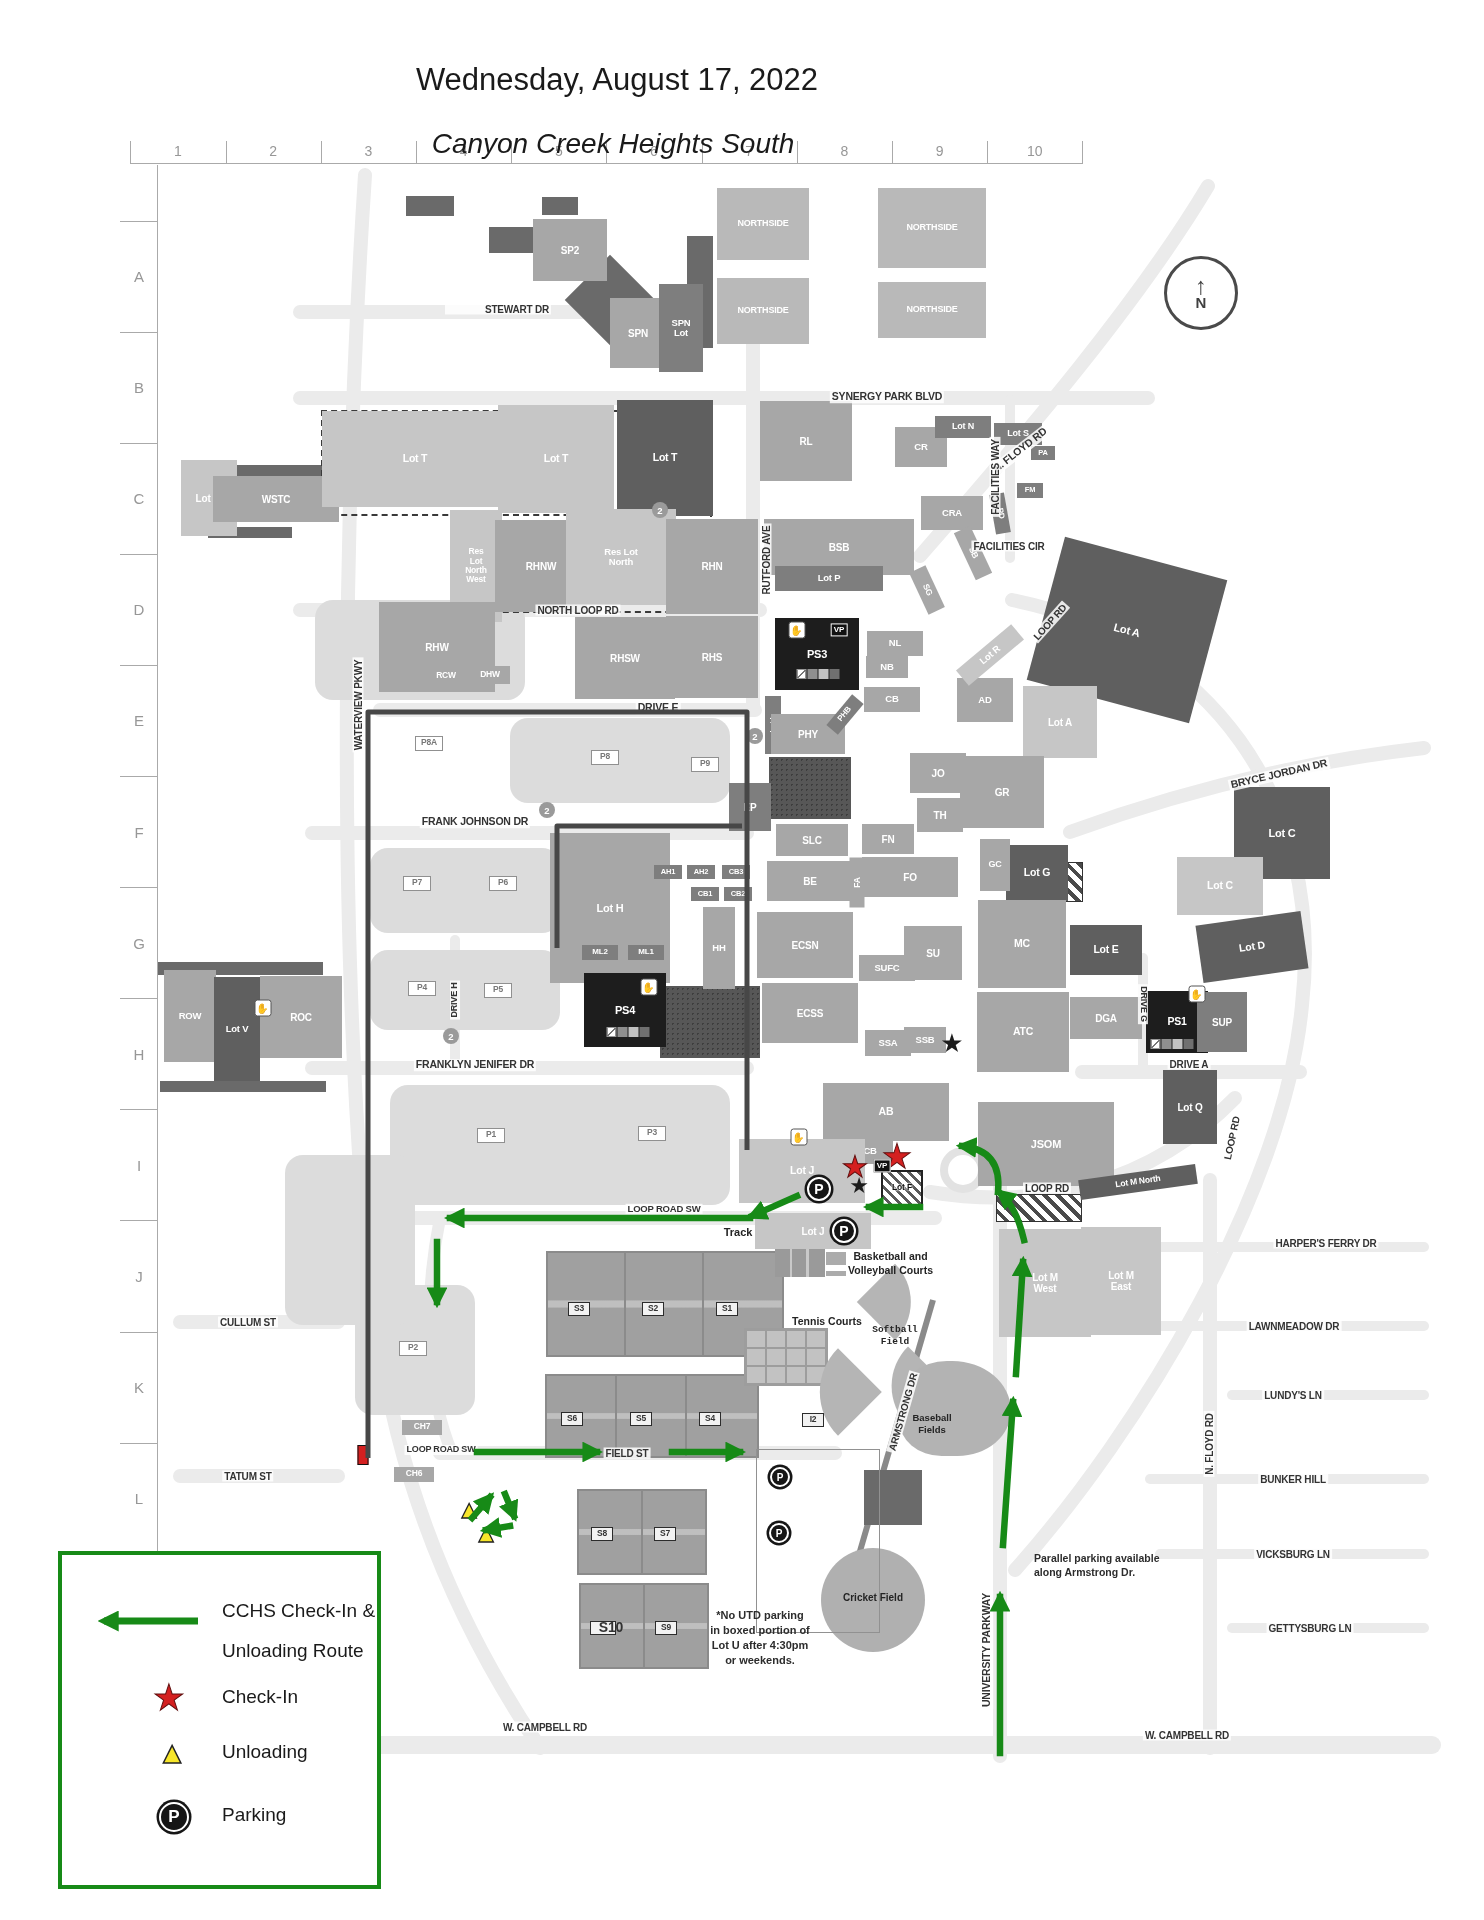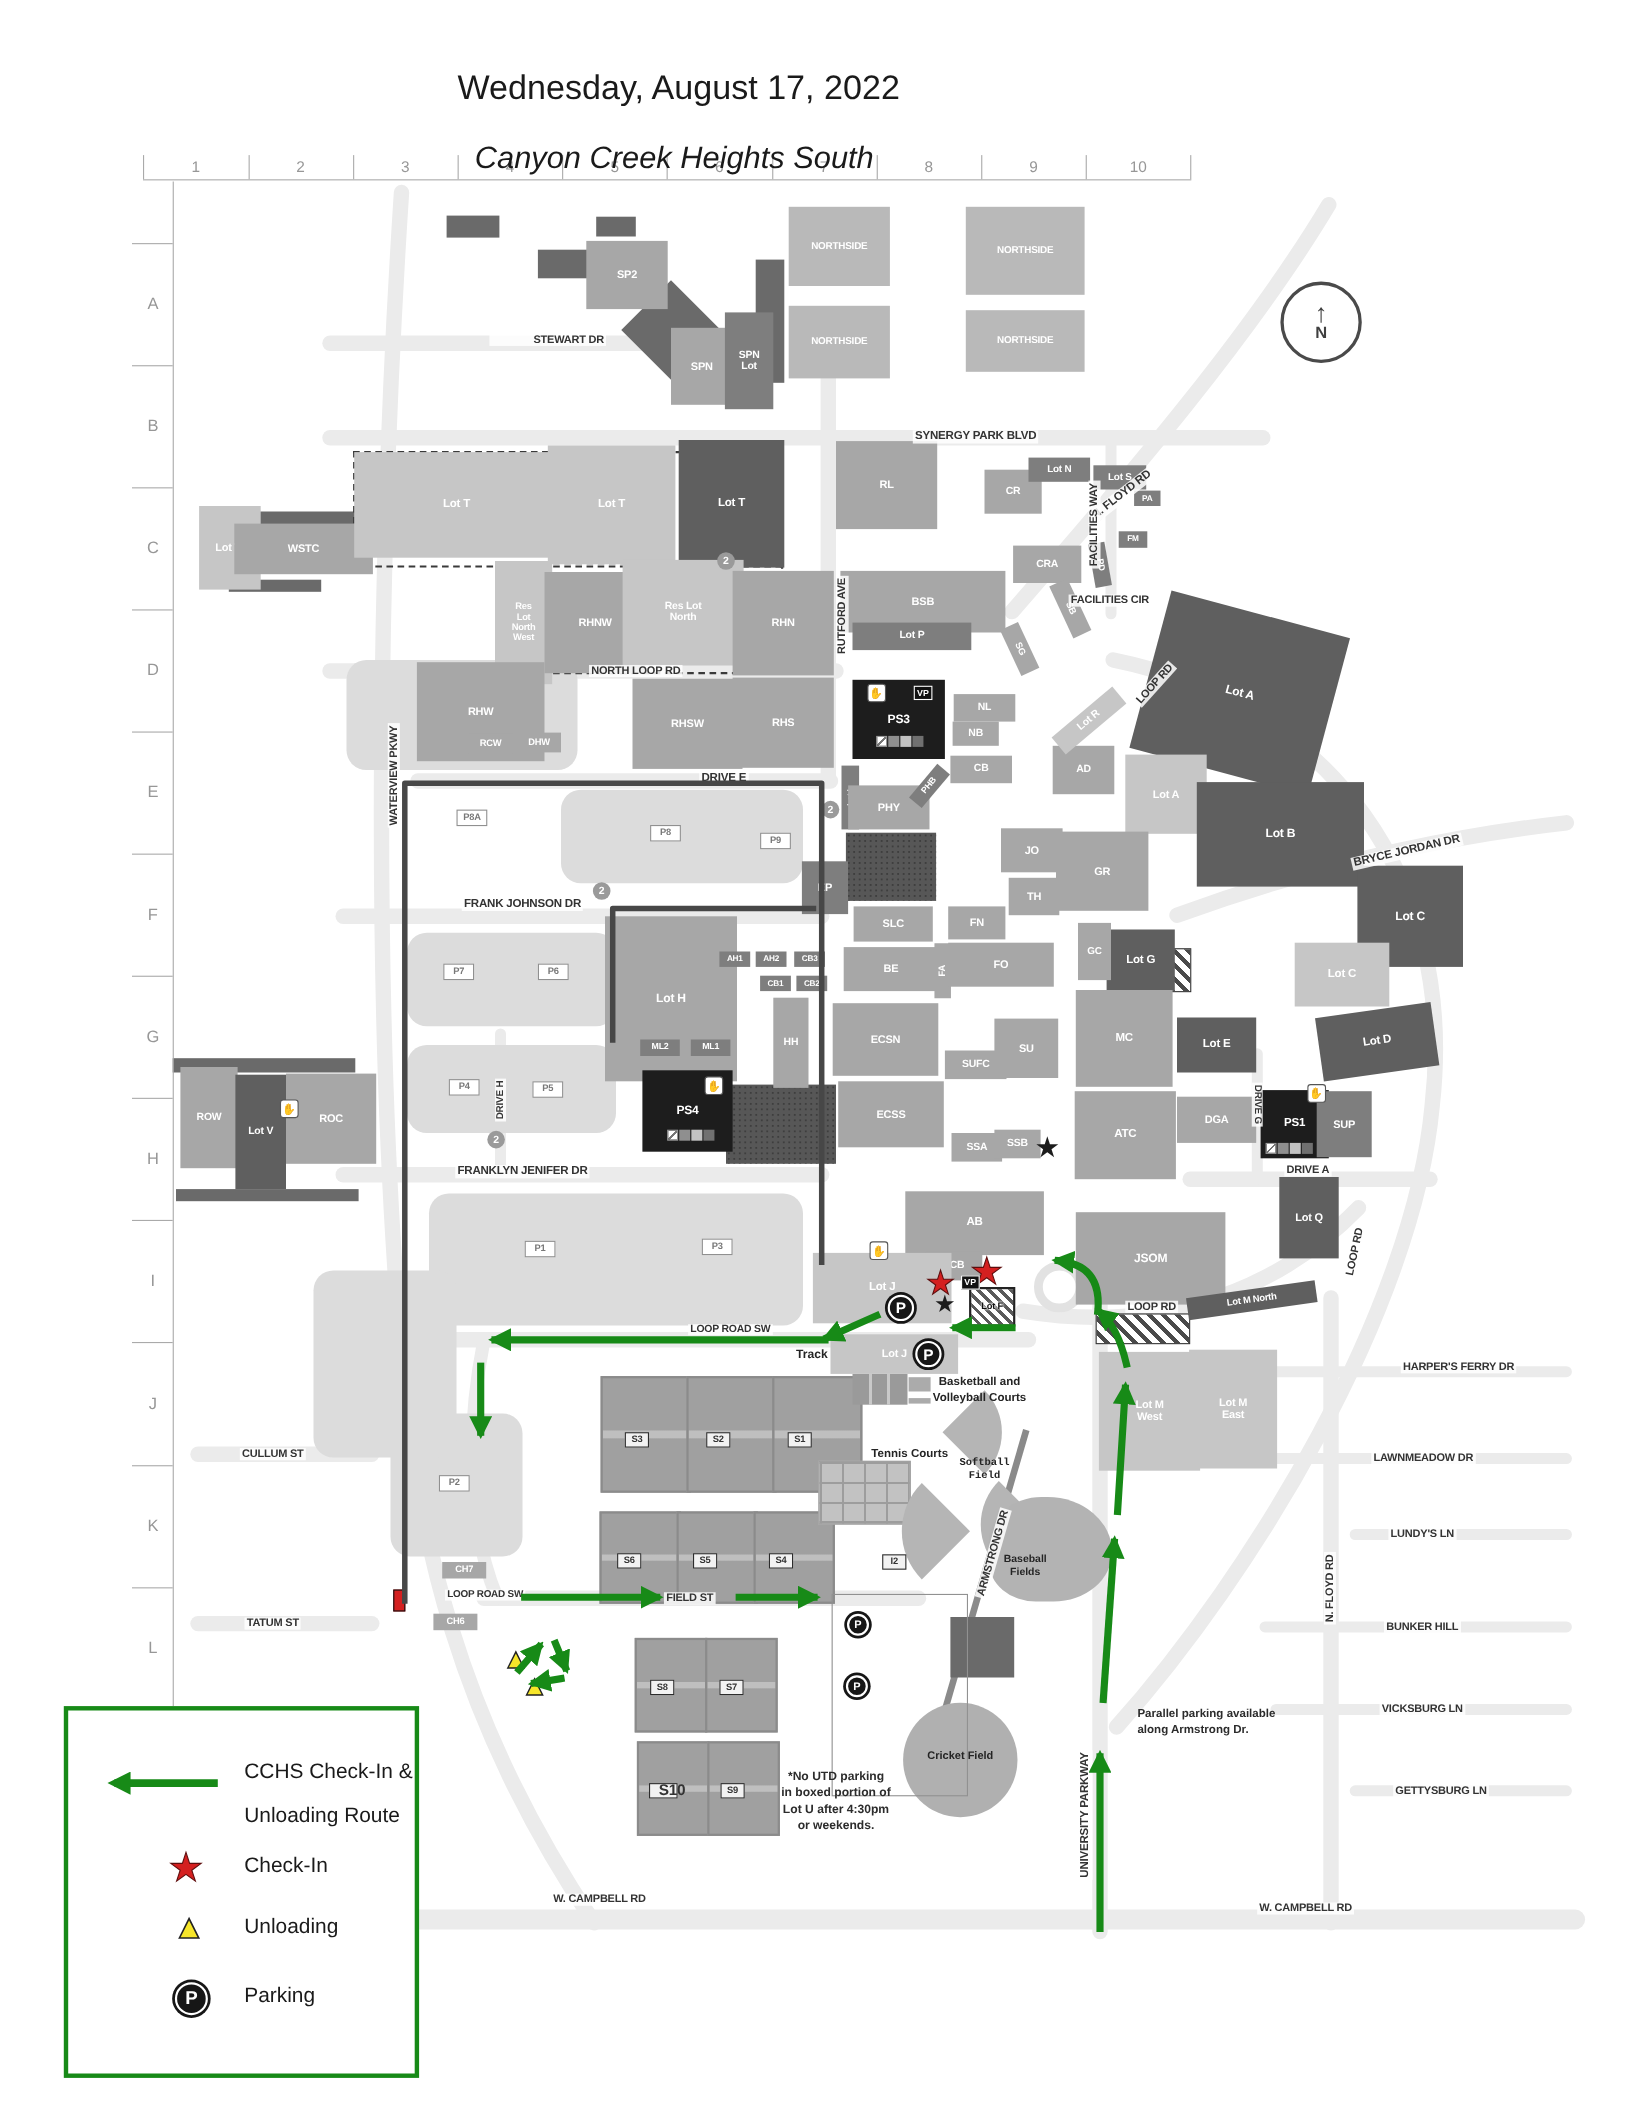--- a/index.html
+++ b/index.html
@@ -180,21 +180,20 @@
       <div class="area d" style="left: 775px; top: 565.5px; width: 108px; height: 25px; font-size: 9.5px;">Lot P</div>
       <div class="area d" style="left: 935px; top: 416px; width: 56px; height: 22px; font-size: 9px;">Lot N</div>
       <div class="area d" style="left: 994px; top: 423px; width: 48px; height: 22px; font-size: 9px;">Lot S</div>
       <div class="area d" style="left: 1031px; top: 446px; width: 24px; height: 14px; font-size: 7.5px;">PA</div>
       <div class="area d" style="left: 1017px; top: 482.5px; width: 26px; height: 15px; font-size: 7.5px;">FM</div>
       <div class="area d" style="left: 980px; top: 505.5px; width: 40px; height: 15px; font-size: 8px; transform: rotate(80deg);">PD</div>
       <div class="area b" style="left: 947px; top: 544px; width: 52px; height: 18px; font-size: 8.5px; transform: rotate(65deg);">SB</div>
       <div class="area b" style="left: 904px; top: 581px; width: 46px; height: 18px; font-size: 8.5px; transform: rotate(65deg);">SG</div>
       <div class="area k" style="left: 1043px; top: 556px; width: 168px; height: 148px; font-size: 11px; transform: rotate(15deg);">Lot A</div>
       <div class="area l" style="left: 1023px; top: 686px; width: 74px; height: 72px; font-size: 10px;">Lot A</div>
-      <div class="area k" style="left: 1088px; top: 710.5px; width: 152px; height: 95px; font-size: 11px;">Lot B</div>
       <div class="area k" style="left: 1234px; top: 787px; width: 96px; height: 92px; font-size: 11px;">Lot C</div>
       <div class="area l" style="left: 1177px; top: 857px; width: 86px; height: 58px; font-size: 10.5px;">Lot C</div>
       <div class="area k" style="left: 1199px; top: 918px; width: 106px; height: 58px; font-size: 10.5px; transform: rotate(-8deg);">Lot D</div>
       <div class="area k" style="left: 1070px; top: 925px; width: 72px; height: 50px; font-size: 10.5px;">Lot E</div>
       <div class="area k" style="left: 1006px; top: 845px; width: 62px; height: 56px; font-size: 10.5px;">Lot G</div>
       <div class="area b" style="left: 379px; top: 602px; width: 116px; height: 90px; font-size: 10px;">RHW</div>
       <div class="area b" style="left: 426px; top: 667px; width: 40px; height: 18px; font-size: 8.5px;">RCW</div>
       <div class="area b" style="left: 470px; top: 666px; width: 40px; height: 18px; font-size: 8.5px;">DHW</div>
       <div class="area b" style="left: 575px; top: 617px; width: 100px; height: 82px; font-size: 10px;">RHSW</div>
       <div class="area b" style="left: 666px; top: 616px; width: 92px; height: 82px; font-size: 10px;">RHS</div>

